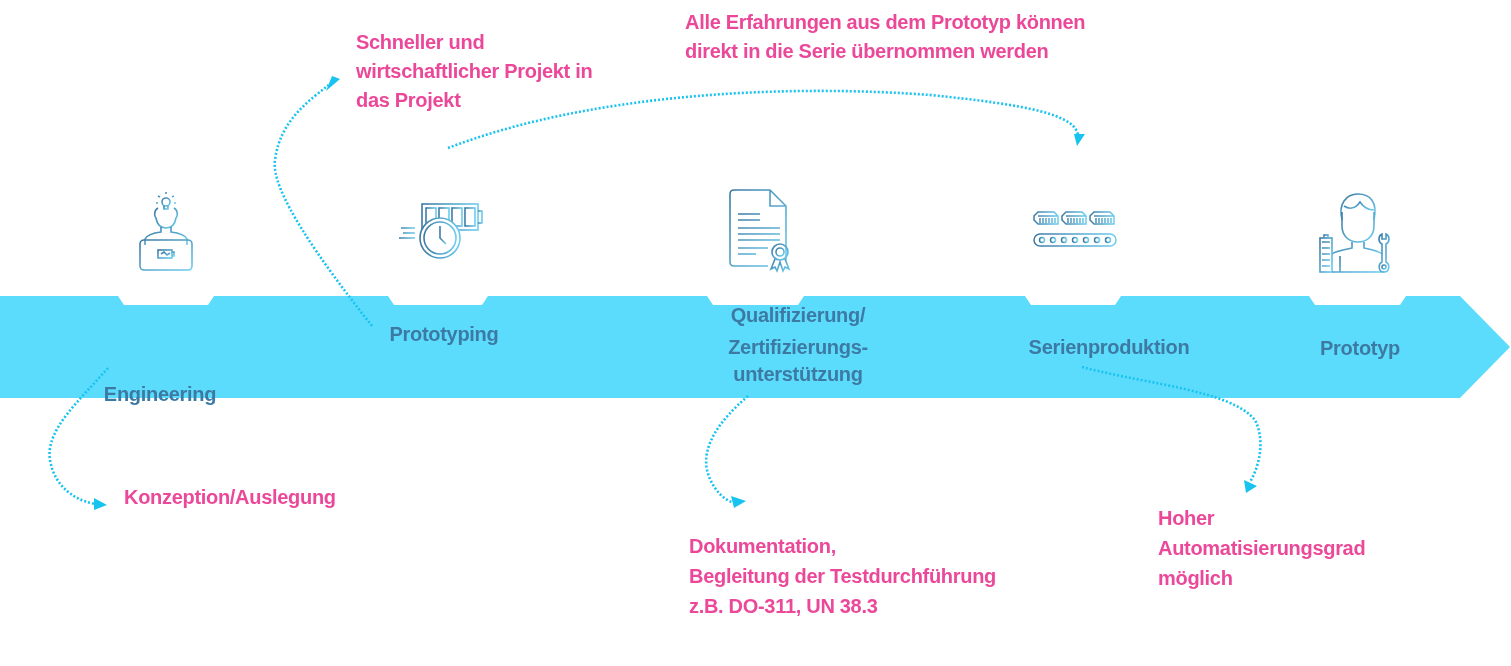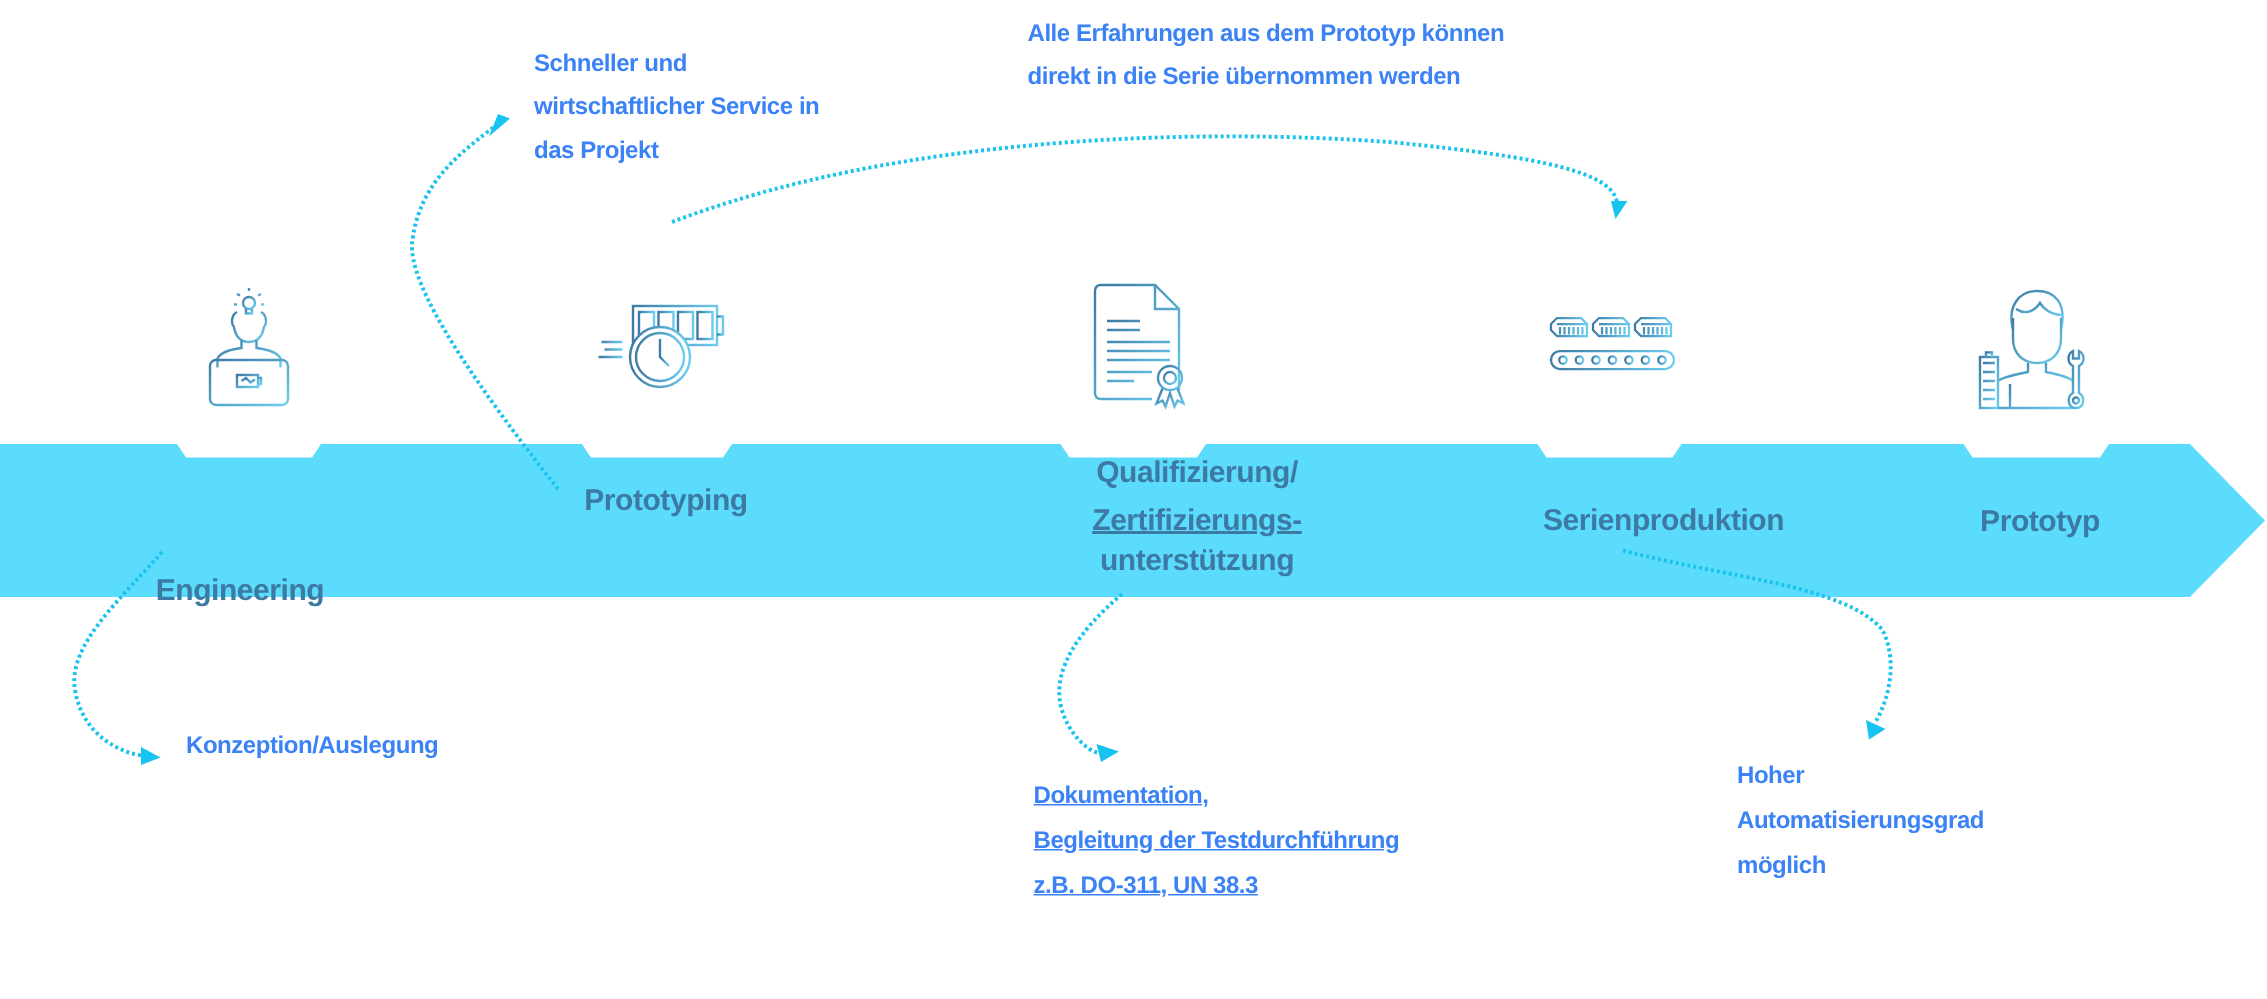--- a/index.html
+++ b/index.html
@@ -1,18 +1,18 @@
 <!DOCTYPE html>
 <html><head>
 <meta charset="utf-8">
 <style>
   html, body { margin:0; padding:0; background:#ffffff; }
   body { width:1511px; height:666px; position:relative; overflow:hidden;
          font-family:"Liberation Sans", "DejaVu Sans", sans-serif; }
-  .txt { position:absolute; color:#3b82f6; font-weight:bold; font-size:16px; line-height:29px; font-stretch:condensed; letter-spacing:-0.3px; }
+  .txt { position:absolute; color:#ec4899; font-weight:bold; font-size:20px; line-height:29px; font-stretch:condensed; letter-spacing:-0.3px; }
   .stage { position:absolute; color:#3d7aa3; font-weight:bold; font-size:20px; line-height:28px; text-align:center; letter-spacing:-0.3px; }
   svg.layer { position:absolute; left:0; top:0; }
   .icon { position:absolute; }
 </style>
 </head>
 <body>
 
 <svg class="layer" width="1511" height="666">
   <path fill="#5cdcfd" d="M0,296 L118,296 L124,305 L208,305 L214,296
        L388,296 L394,305 L482,305 L488,296
@@ -23,43 +23,43 @@
 </svg>
 
 <div class="stage" style="left:60px; top:334px; width:200px;margin-top:46px;">
   <div>Engineering</div>
 </div>
 <div class="stage" style="left:344px; top:320px; width:200px;">
   <div>Prototyping</div>
 </div>
 <div class="stage" style="left:698px; top:300px; width:200px; line-height:31px;">
   <div>Qualifizierung/</div>
-  <div style="line-height:29px; margin-top:2px;text-decoration:underline;">Zertifizierungs-</div>
+  <div style="line-height:29px; margin-top:2px;">Zertifizierungs-</div>
   <div style="line-height:24px;">unterstützung</div>
 </div>
 <div class="stage" style="left:1009px; top:333px; width:200px;">
   <div>Serienproduktion</div>
 </div>
 <div class="stage" style="left:1290px; top:334px; width:140px;">
   <div>Prototyp</div>
 </div>
 
 <div class="txt" style="left:356px; top:28px;">
   <div>Schneller und</div>
-  <div>wirtschaftlicher Service in</div>
+  <div>wirtschaftlicher Projekt in</div>
   <div>das Projekt</div>
 </div>
 <div class="txt" style="left:685px; top:8px;">
   <div>Alle Erfahrungen aus dem Prototyp können</div>
   <div>direkt in die Serie übernommen werden</div>
 </div>
 <div class="txt" style="left:124px; top:483px;">
   <div>Konzeption/Auslegung</div>
 </div>
-<div class="txt" style="left:689px; top:516px; line-height:30px;text-decoration:underline;">
+<div class="txt" style="left:689px; top:531px; line-height:30px;">
   <div>Dokumentation,</div>
   <div>Begleitung der Testdurchführung</div>
   <div>z.B. DO-311, UN 38.3</div>
 </div>
 <div class="txt" style="left:1158px; top:503px; line-height:30px;">
   <div>Hoher</div>
   <div>Automatisierungsgrad</div>
   <div>möglich</div>
 </div>
 

